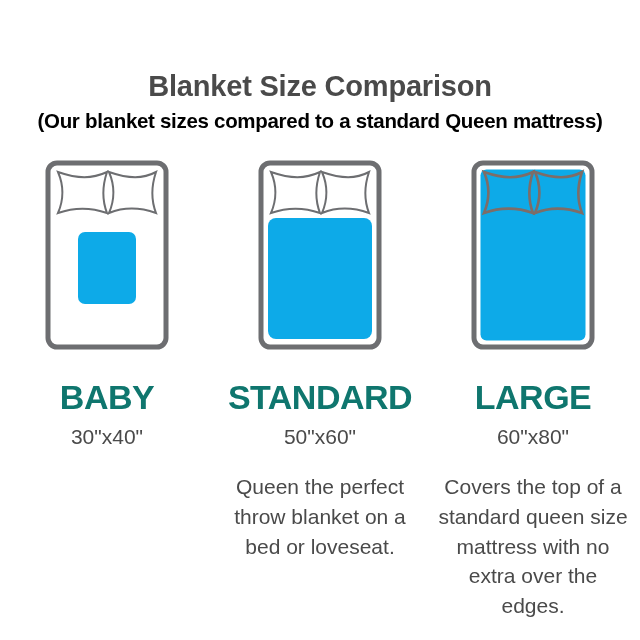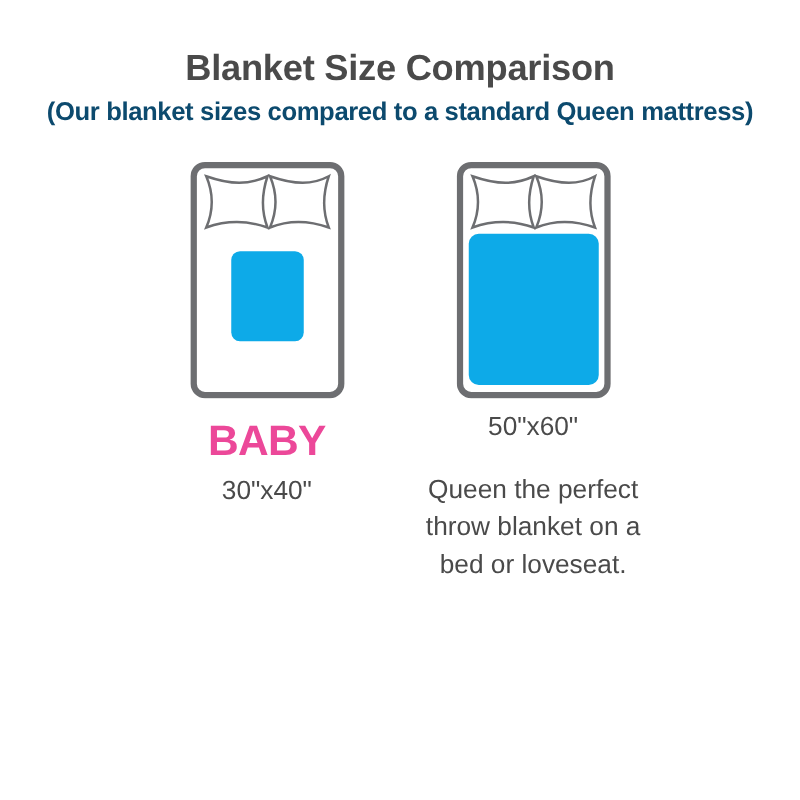--- a/index.html
+++ b/index.html
@@ -17,40 +17,40 @@
     position: relative;
   }
 
   .infographic {
     width: 640px;
     height: 640px;
     display: flex;
     flex-direction: column;
     align-items: center;
     box-sizing: border-box;
-    padding-top: 40px;
+    padding-top: 71px;
   }
 
   
   .header {
     text-align: center;
     width: 100%;
   }
   .title {
     font-size: 29px;
     font-weight: bold;
     letter-spacing: -0.2px;
     color: #4a4a4a;
     line-height: 1.05;
     margin: 0 0 9px 0;
   }
   .subtitle {
     font-size: 20.5px;
     font-weight: bold;
-    color: #0c4a6e;
+    color: #000000;
     line-height: 1.1;
     margin: 0;
     letter-spacing: -0.3px;
   }
 
   
   .columns {
     display: flex;
     justify-content: center;
     align-items: flex-start;
@@ -69,23 +69,23 @@
     height: 190px;
     display: flex;
     align-items: flex-start;
     justify-content: center;
   }
   .bed-svg { display: block; }
 
   .size-name {
     font-size: 34px;
     font-weight: bold;
-    color: #ec4899;
+    color: #0f766e;
     line-height: 1;
-    margin-top: 17px;
+    margin-top: 30px;
     letter-spacing: -0.5px;
     white-space: nowrap;
   }
   .size-dims {
     font-size: 21px;
     font-weight: normal;
     color: #4a4a4a;
     line-height: 1;
     margin-top: 12px;
     white-space: nowrap;
@@ -132,19 +132,35 @@
     <div class="column">
       <div class="bed-wrap">
         <svg class="bed-svg" width="124" height="190" viewBox="0 0 124 190">
           <rect x="3" y="3" width="118" height="184" rx="9" ry="9" fill="#ffffff" stroke="#6d6e71" stroke-width="5"></rect>
           <path d="M13 12 C 33 19, 47 19, 62 12 C 57 27, 57 40, 62 53 C 45 47, 30 47, 13 53 C 19 39, 19 26, 13 12 Z" fill="#ffffff" stroke="#6d6e71" stroke-width="2"></path>
           <path d="M64 12 C 84 19, 98 19, 111 12 C 106 27, 106 40, 111 53 C 94 47, 79 47, 64 53 C 70 39, 70 26, 64 12 Z" fill="#ffffff" stroke="#6d6e71" stroke-width="2"></path>
 
           <rect x="10" y="58" width="104" height="121" rx="8" ry="8" fill="#0daae8"></rect>
         </svg>
       </div>
+      <div class="size-name">STANDARD</div>
       <div class="size-dims">50"x60"</div>
       <div class="desc">Queen the perfect throw blanket on a bed or loveseat.</div>
     </div>
 
+    <div class="column">
+      <div class="bed-wrap">
+        <svg class="bed-svg" width="124" height="190" viewBox="0 0 124 190">
+          <rect x="3" y="3" width="118" height="184" rx="9" ry="9" fill="#ffffff" stroke="#6d6e71" stroke-width="5"></rect>
+
+          <rect x="9.5" y="9.5" width="105" height="171" rx="6" ry="6" fill="#0daae8"></rect>
+
+          <path d="M13 12 C 33 19, 47 19, 62 12 C 57 27, 57 40, 62 53 C 45 47, 30 47, 13 53 C 19 39, 19 26, 13 12 Z" fill="none" stroke="#7d6d68" stroke-width="2.6"></path>
+          <path d="M64 12 C 84 19, 98 19, 111 12 C 106 27, 106 40, 111 53 C 94 47, 79 47, 64 53 C 70 39, 70 26, 64 12 Z" fill="none" stroke="#7d6d68" stroke-width="2.6"></path>
+        </svg>
+      </div>
+      <div class="size-name">LARGE</div>
+      <div class="size-dims">60"x80"</div>
+      <div class="desc">Covers the top of a standard queen size mattress with no extra over the edges.</div>
+    </div>
 
   </div>
 </div>
 
 </body></html>

